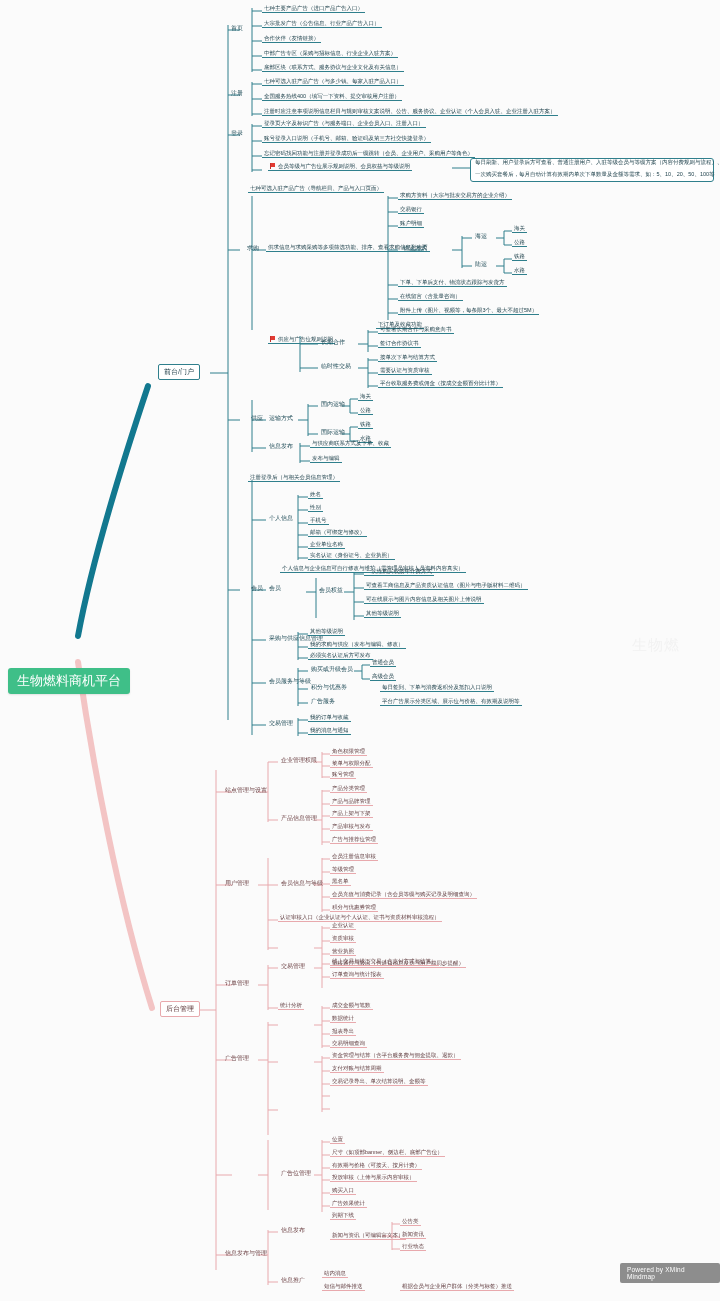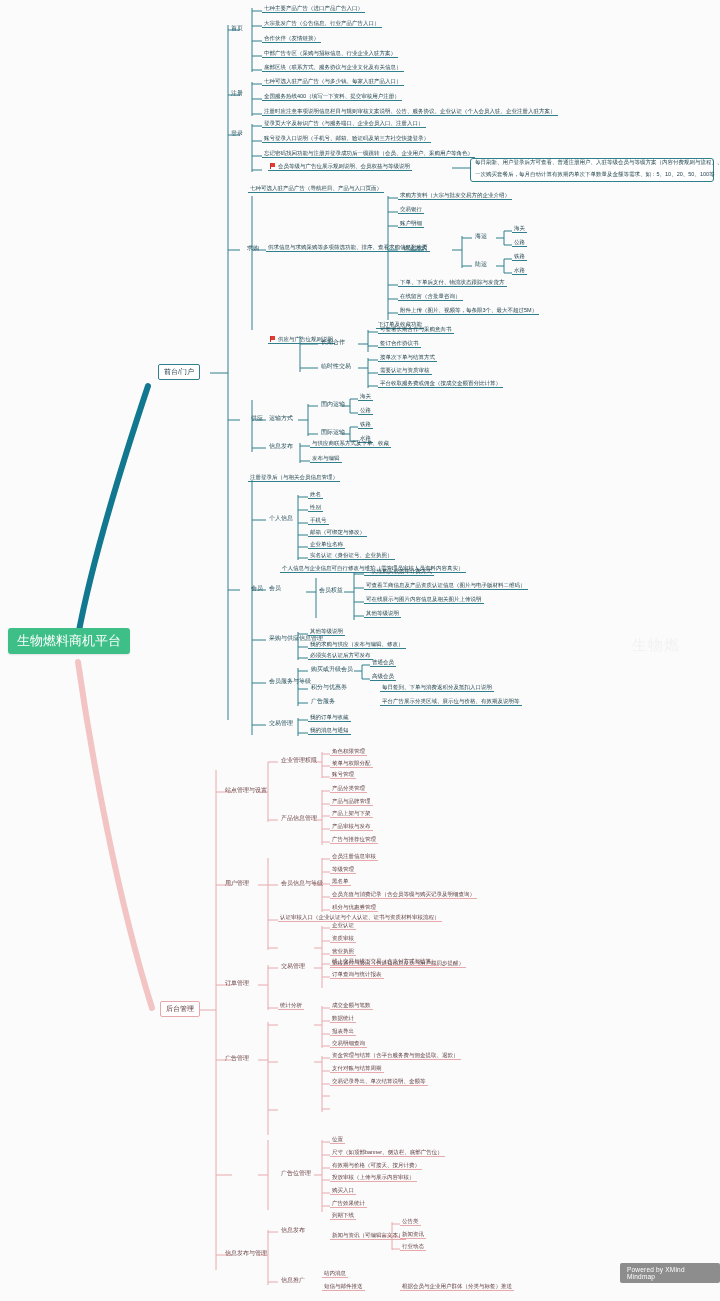--- a/index.html
+++ b/index.html
@@ -342,21 +342,21 @@
     <line x1="258" y1="1255" x2="268" y2="1255" stroke="#e8a9ad" stroke-width="1"></line>
     <line x1="268" y1="1232" x2="278" y2="1232" stroke="#e8a9ad" stroke-width="1"></line>
     <line x1="268" y1="1282" x2="278" y2="1282" stroke="#e8a9ad" stroke-width="1"></line>
     <line x1="392" y1="1222" x2="392" y2="1250" stroke="#e8a9ad" stroke-width="1"></line>
     <line x1="382" y1="1236" x2="392" y2="1236" stroke="#e8a9ad" stroke-width="1"></line>
     <line x1="392" y1="1224" x2="400" y2="1224" stroke="#e8a9ad" stroke-width="1"></line>
     <line x1="392" y1="1237" x2="400" y2="1237" stroke="#e8a9ad" stroke-width="1"></line>
     <line x1="392" y1="1249" x2="400" y2="1249" stroke="#e8a9ad" stroke-width="1"></line>
   </svg>
 
-  <div class="node root" style="left:8px; top:628px;">生物燃料商机平台</div>
+  <div class="node root" style="left:8px; top:668px;">生物燃料商机平台</div>
 
   <div class="node l1" style="left:158px; top:364px;">前台/门户</div>
 
   <div class="node l1 pink" style="left:160px; top:1001px;">后台管理</div>
 
   <div class="node l2" style="left:228px; top:24px;">首页</div>
   <div class="node l2" style="left:228px; top:89px;">注册</div>
   <div class="node l2" style="left:228px; top:129px;">登录</div>
   <div class="node l2" style="left:244px; top:244px;">求购</div>
   <div class="node l2" style="left:248px; top:414px;">供应</div>

